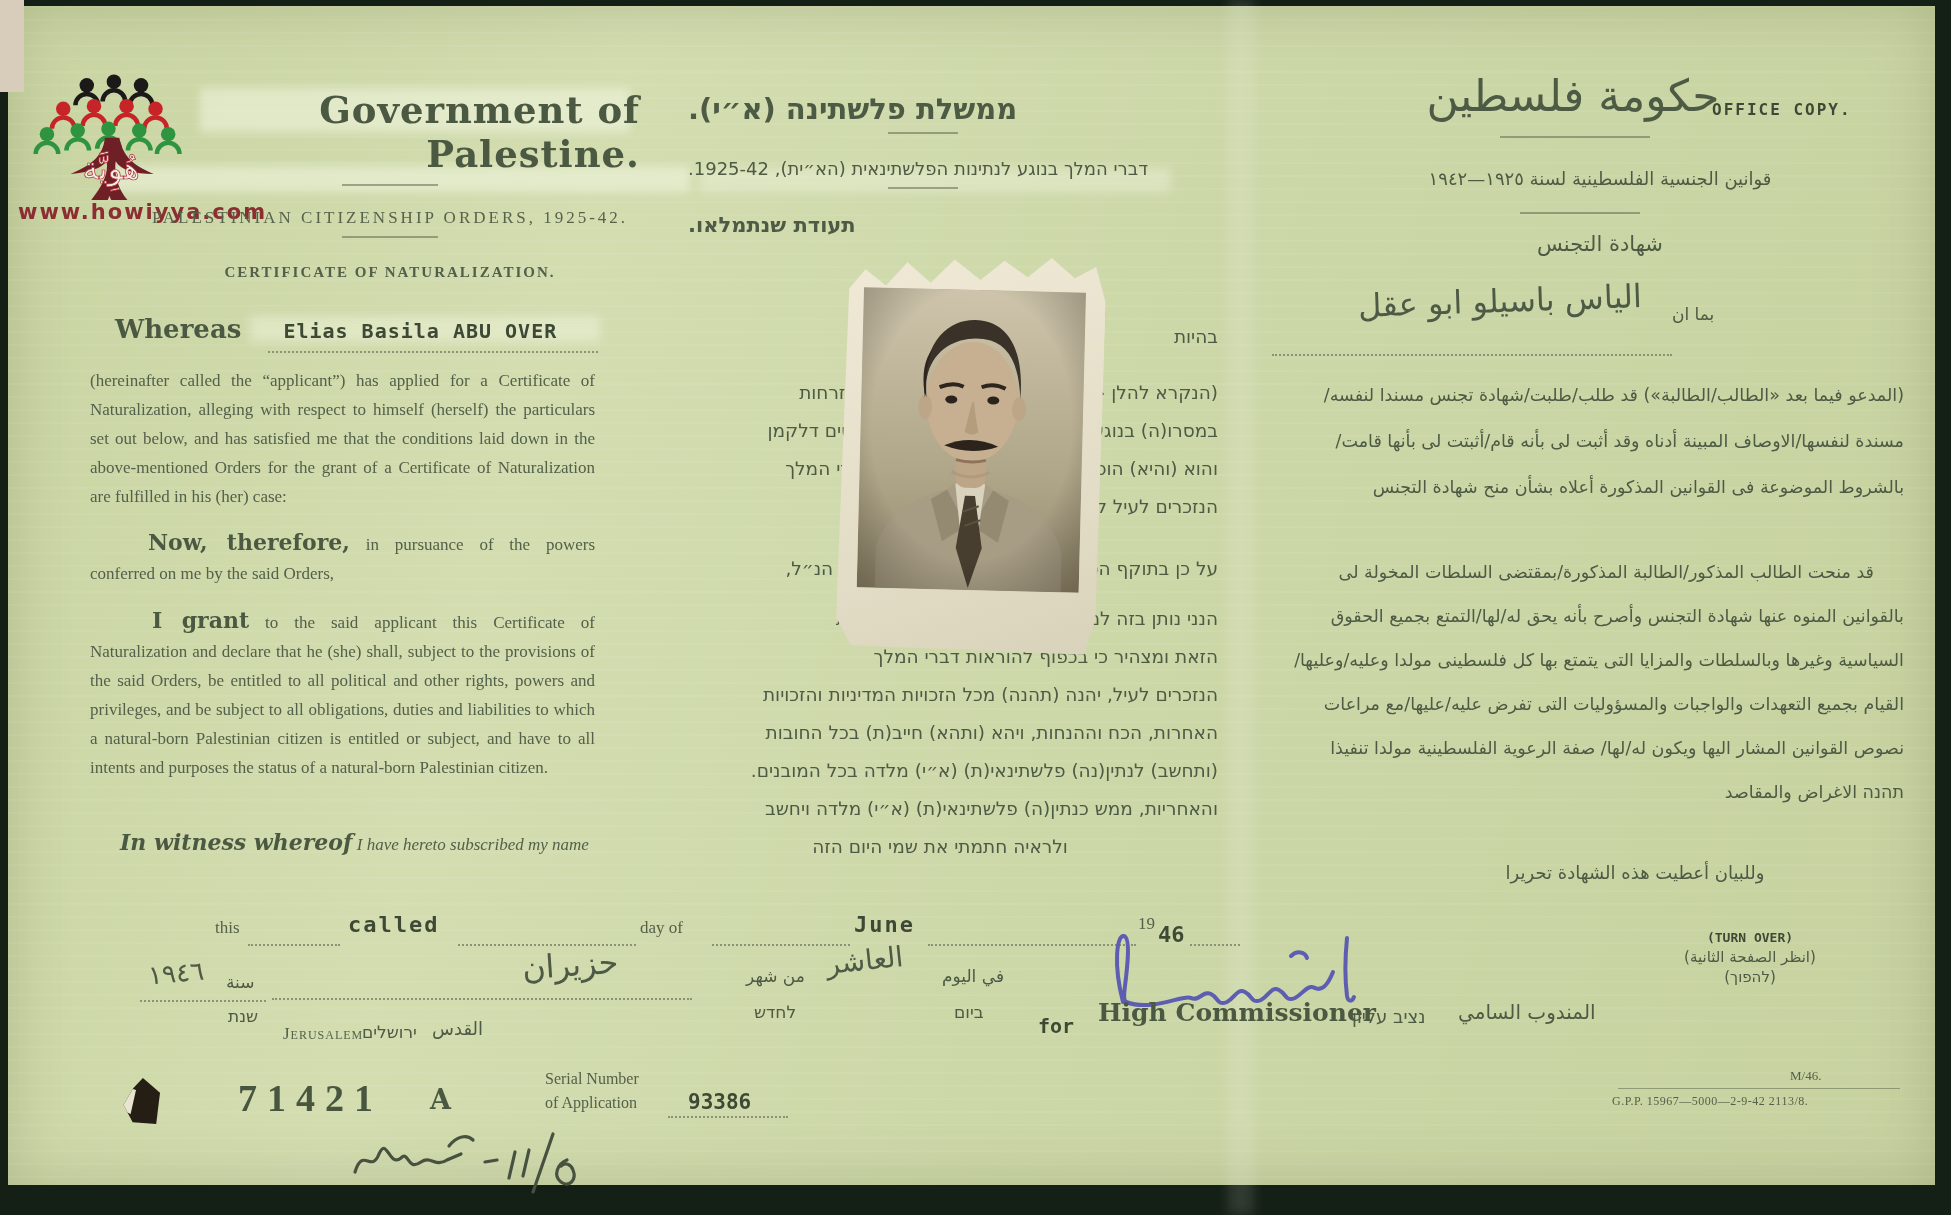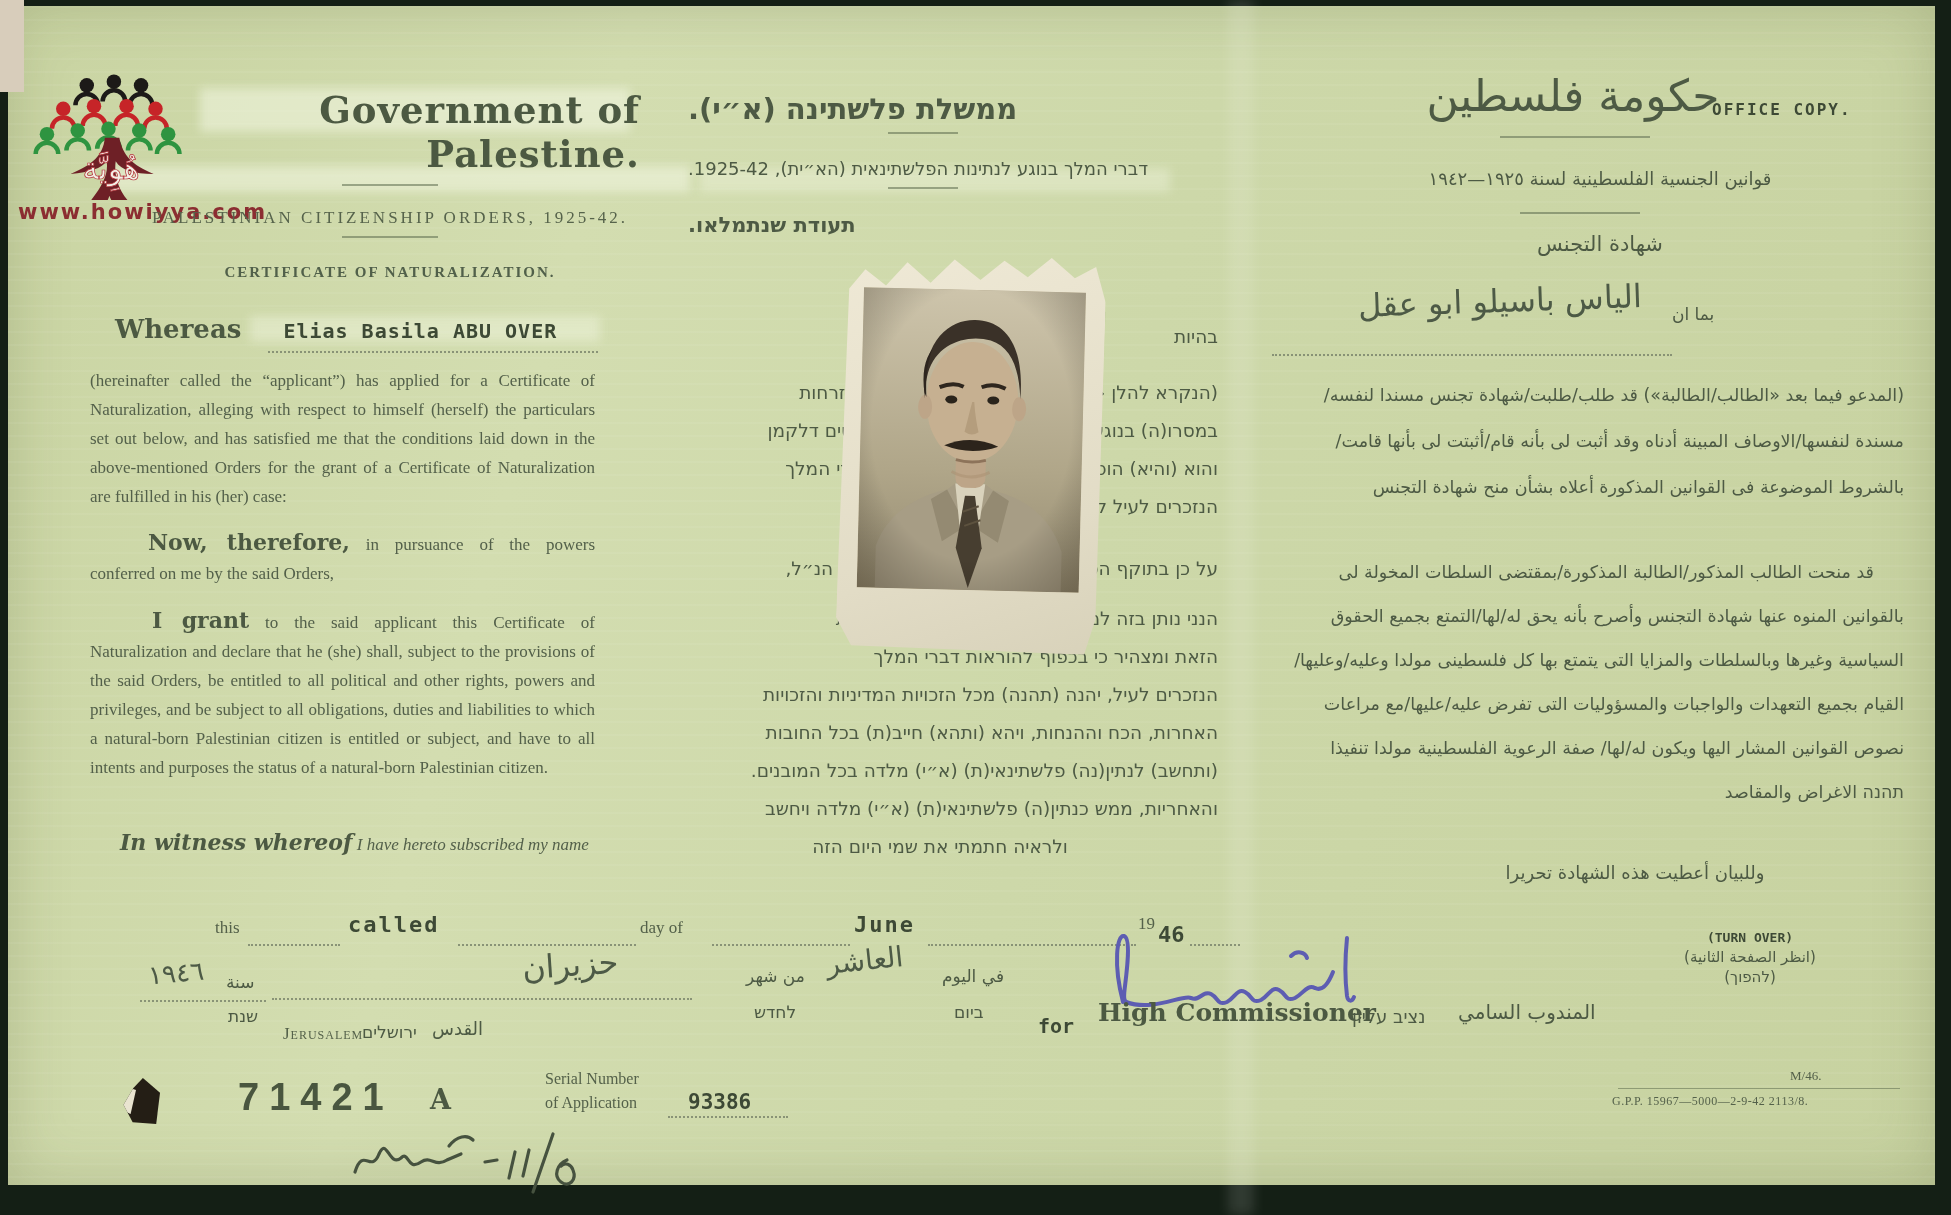--- a/index.html
+++ b/index.html
@@ -57,21 +57,21 @@
 
   
   .photo-paper{position:absolute;left:840px;top:256px;width:262px;height:396px;background:linear-gradient(160deg,#efe9d6,#e2dcc6 70%,#d8d2ba);
     transform:rotate(1.4deg);
     clip-path:polygon(2% 9%,8% 4%,16% 8%,24% 2%,33% 7%,42% 1%,52% 6%,61% 1%,70% 5%,79% 0%,88% 5%,96% 2%,100% 11%,99% 91%,95% 100%,6% 99%,0 92%);
     box-shadow:2px 3px 8px rgba(60,70,40,.35);}
   .photo-inner{position:absolute;left:20px;top:34px;width:222px;height:300px;overflow:hidden;background:#b4a98e;}
 
   
   .small-label{font-size:17px;}
-  .serial-big{font-family:Liberation Sans, sans-serif;font-weight:bold;font-size:38px;letter-spacing:10px;color:#49563f;}
+  .serial-big{font-family:Liberation Serif, serif;font-weight:bold;font-size:38px;letter-spacing:10px;color:#49563f;}
   .jp{font-variant:small-caps;letter-spacing:1px;font-size:17px;}
   .hole{position:absolute;left:122px;top:1078px;width:38px;height:46px;
         background:#241e15;clip-path:polygon(55% 0,100% 32%,90% 100%,28% 96%,4% 58%,30% 22%);}
   .hole::before{content:"";position:absolute;left:-4px;top:6px;width:18px;height:30px;background:#e9e4d0;
         clip-path:polygon(0 0,100% 20%,70% 100%,0 80%);}
   .turnover{width:180px;text-align:center;}
 </style>
 </head>
 <body>
 

